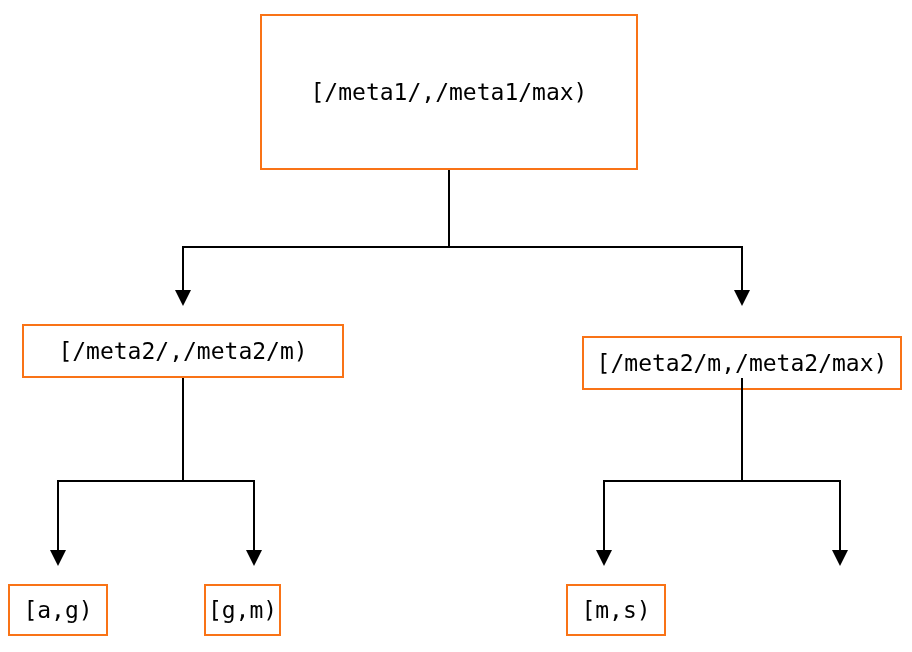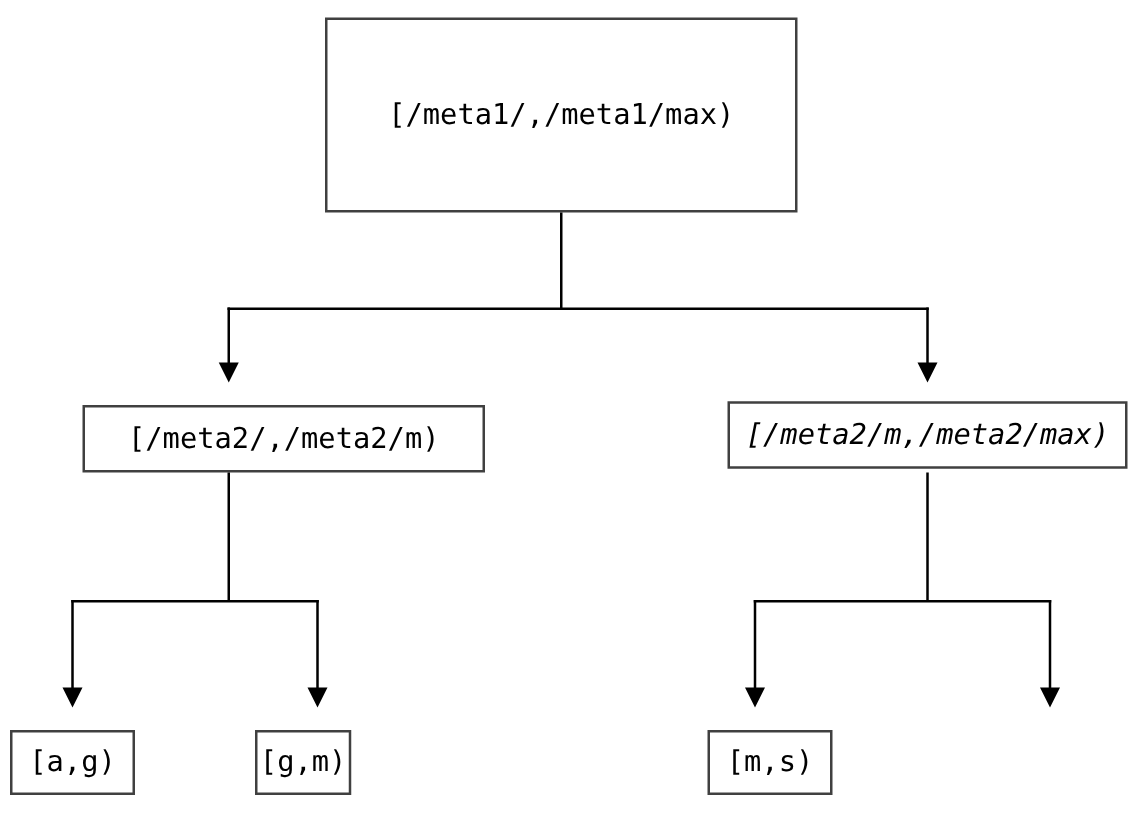--- a/index.html
+++ b/index.html
@@ -11,34 +11,34 @@
     position: relative;
     width: 912px;
     height: 652px;
     background: #ffffff;
     font-family: "DejaVu Sans Mono", "Liberation Mono", monospace;
     color: #000000;
     overflow: hidden;
   }
   .node {
     position: absolute;
-    border: 2px solid #404040;
+    border: 2px solid #f97316;
     background: #ffffff;
     display: flex;
     align-items: center;
     justify-content: center;
     font-size: 23px;
     letter-spacing: 0;
     white-space: nowrap;
     box-sizing: border-box;
   }
   
   .node-root   { left: 260px; top: 14px;  width: 378px; height: 156px; }
-  .node-l2a    { left: 22px;  top: 324px; width: 322px; height: 54px; margin-left: 44px; }
-  .node-l2b    { left: 582px; top: 321px; width: 320px; height: 54px; font-style: italic; }
+  .node-l2a    { left: 22px;  top: 324px; width: 322px; height: 54px; }
+  .node-l2b    { left: 582px; top: 336px; width: 320px; height: 54px; }
   .node-leaf1  { left: 8px;   top: 584px; width: 100px; height: 52px; text-align: right; }
   .node-leaf2  { left: 204px; top: 584px; width: 77px; height: 52px; }
   .node-leaf3  { left: 566px; top: 584px; width: 100px; height: 52px; }
   .node-leaf4  { left: 778px; top: 584px; width: 124px; height: 52px; }
 
   .vline {
     position: absolute;
     width: 2px;
     background: #000000;
   }

